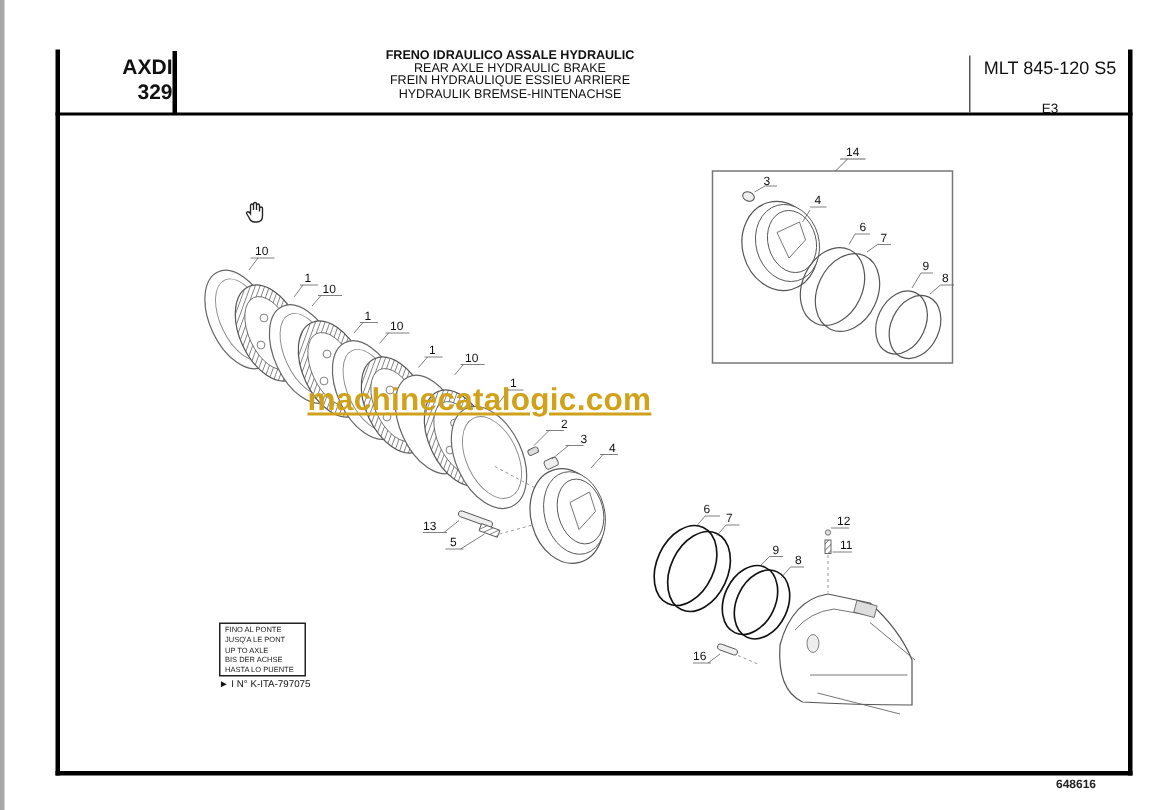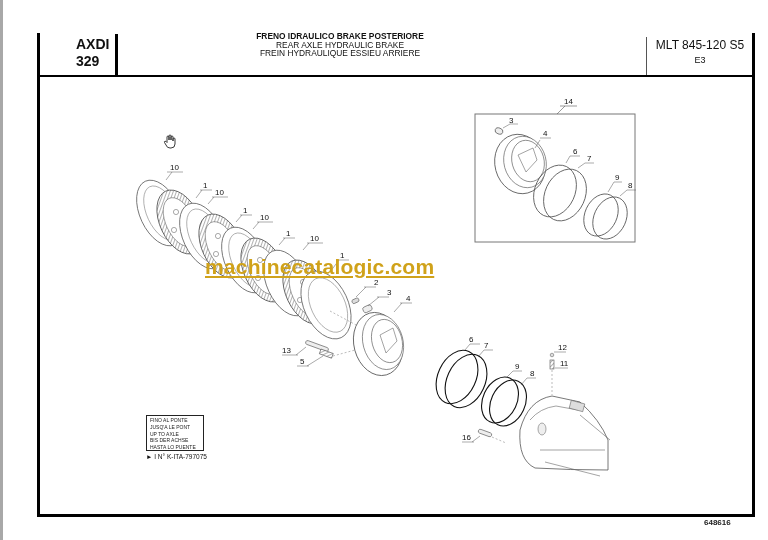--- a/index.html
+++ b/index.html
@@ -8,28 +8,28 @@
     font-family: "Liberation Sans", sans-serif;
   }
   .left-gutter { position: absolute; left: 0; top: 0; width: 3px; height: 540px; background: #a8a8a8; }
   .frame-left { position: absolute; left: 37px; top: 33px; width: 3px; height: 484px; background: #000; }
   .frame-right { position: absolute; left: 752px; top: 33px; width: 3px; height: 484px; background: #000; }
   .frame-bottom { position: absolute; left: 37px; top: 514px; width: 718px; height: 3px; background: #000; }
   .header-line { position: absolute; left: 37px; top: 75px; width: 718px; height: 2px; background: #000; }
   .div-left { position: absolute; left: 115px; top: 34px; width: 3px; height: 42px; background: #000; }
   .div-right { position: absolute; left: 646px; top: 37px; width: 1px; height: 38px; background: #555; }
 
-  .code-box { position: absolute; left: 40px; top: 36px; width: 75px; height: 38px; text-align: left;
-    font-weight: bold; font-size: 14px; line-height: 17px; color: #111; padding-left: 36px; }
+  .code-box { position: absolute; left: 40px; top: 36px; width: 75px; height: 38px; text-align: right;
+    font-weight: bold; font-size: 14px; line-height: 17px; color: #111; }
   .title-box { position: absolute; left: 200px; top: 32px; width: 280px; text-align: center;
     font-size: 8.4px; line-height: 8.6px; color: #111; }
   .title-box .first { font-weight: bold; }
   .model-box { position: absolute; left: 647px; top: 38px; width: 106px; text-align: center; color: #111; }
   .model-box .model { font-weight: normal; font-size: 12px; line-height: 14px; }
-  .model-box .sub { font-size: 9px; line-height: 14px; margin-top: 1px; }
+  .model-box .sub { font-size: 9px; line-height: 14px; margin-top: 13px; }
 
   .diagram { position: absolute; left: 40px; top: 77px; width: 712px; height: 437px; }
   .callout { font-family: "Liberation Sans", sans-serif; font-size: 8px; fill: #111; }
 
   .note-box { position: absolute; left: 146px; top: 415px; width: 58px; height: 36px; border: 1px solid #222;
     font-size: 5px; line-height: 6.8px; color: #222; padding: 1px 0 0 3px; box-sizing: border-box; }
   .note-ref { position: absolute; left: 146px; top: 453px; font-size: 6.5px; color: #111; white-space: nowrap; }
 
   .watermark { position: absolute; left: 205px; top: 255px; font-size: 21px; font-weight: bold; color: #d0a21a;
     letter-spacing: 0.2px; white-space: nowrap; text-decoration: underline; }
@@ -46,23 +46,24 @@
 <div class="header-line"></div>
 <div class="div-left"></div>
 <div class="div-right"></div>
 
 <div class="code-box">
   <div>AXDI</div>
   <div>329</div>
 </div>
 
 <div class="title-box">
-  <div class="first">FRENO IDRAULICO BRAKE POSTERIORE</div>
+  <div class="first">FRENO IDRAULICO ASSALE HYDRAULIC</div>
   <div>REAR AXLE HYDRAULIC BRAKE</div>
   <div>FREIN HYDRAULIQUE ESSIEU ARRIERE</div>
+  <div>HYDRAULIK BREMSE-HINTENACHSE</div>
 </div>
 
 <div class="model-box">
   <div class="model">MLT 845-120 S5</div>
   <div class="sub">E3</div>
 </div>
 
 <svg class="diagram" viewBox="40 77 712 437" xmlns="http://www.w3.org/2000/svg">
   <defs>
     <pattern id="hatch" width="3" height="3" patternUnits="userSpaceOnUse" patternTransform="rotate(45)">

